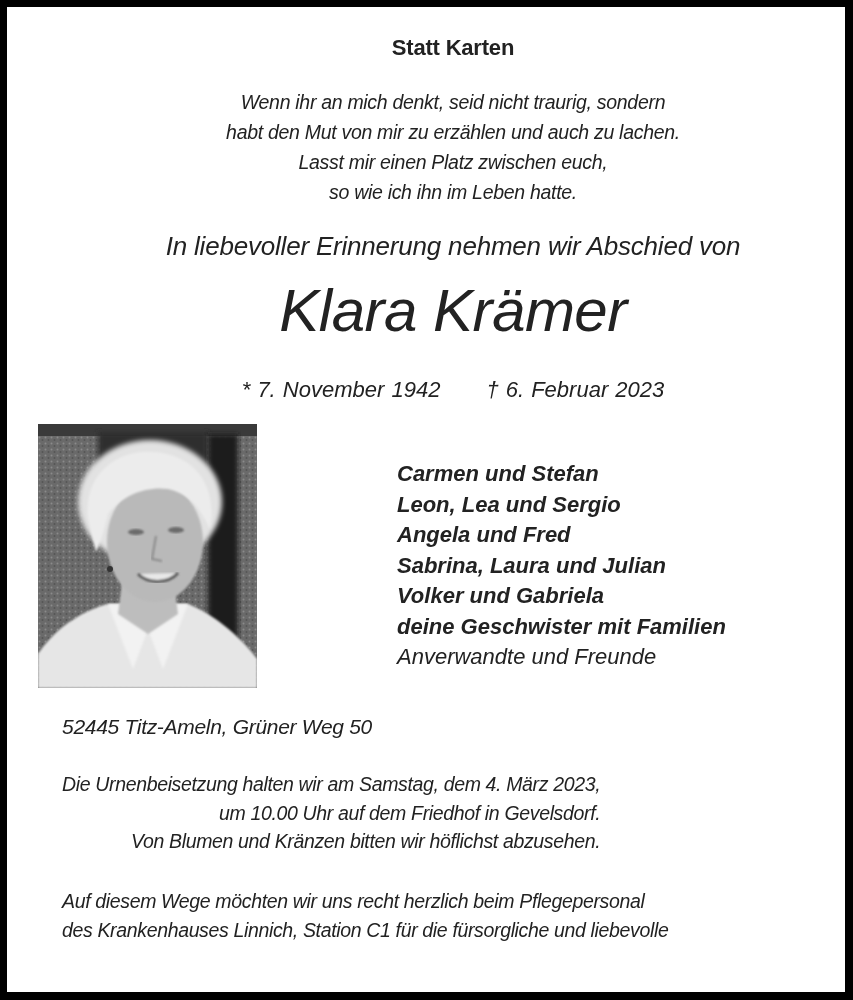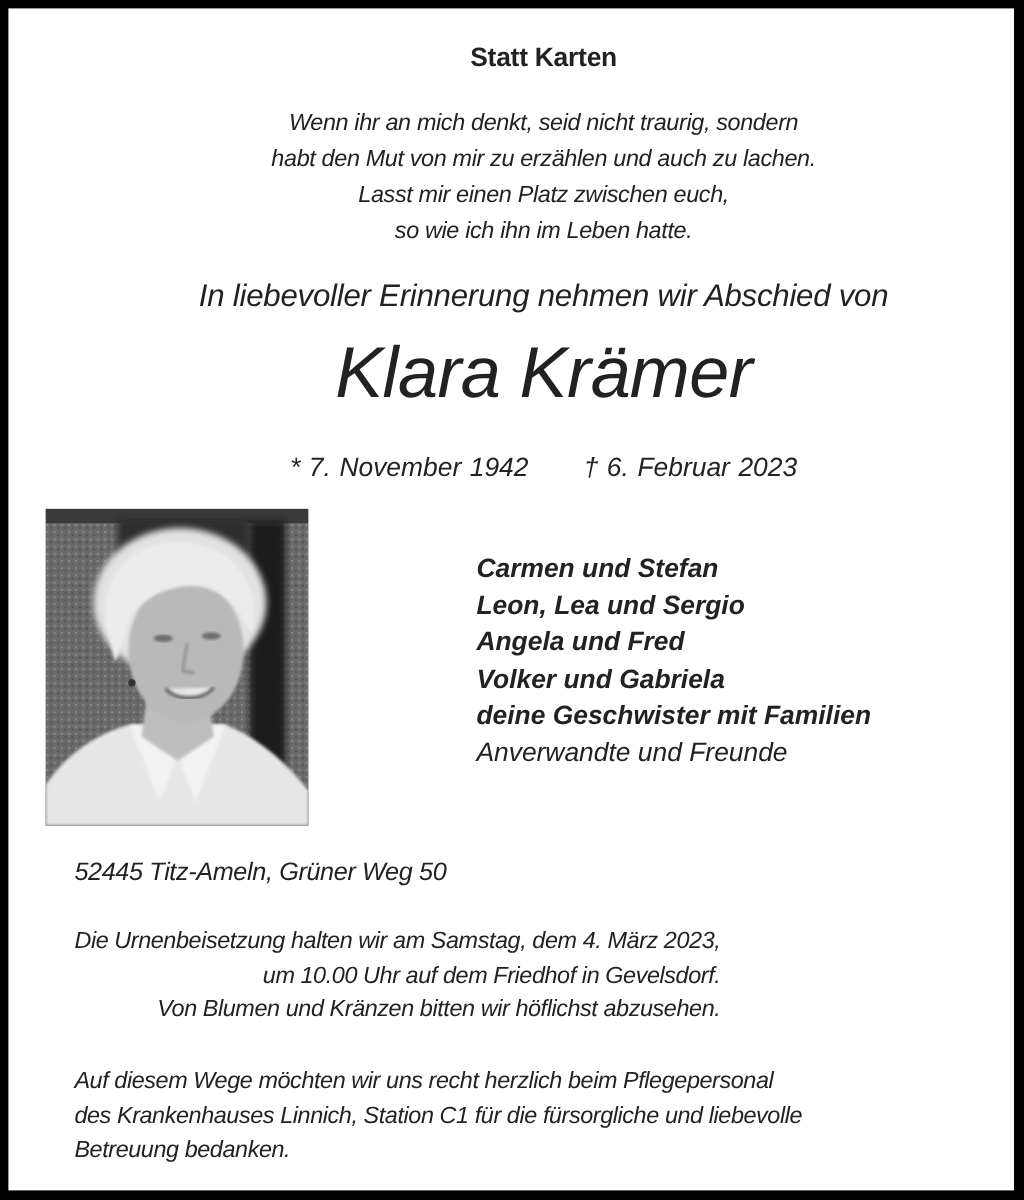--- a/index.html
+++ b/index.html
@@ -102,32 +102,32 @@
       <path d="M100 150 C110 160, 130 160, 140 149" stroke="#5a5a5a" stroke-width="3" fill="#e8e8e8" filter="url(#blur1)"></path>
 
       <circle cx="72" cy="145" r="3" fill="#333"></circle>
     </svg>
   </div>
 
   <div class="abs family">
     <div class="b">Carmen und Stefan</div>
     <div class="b">Leon, Lea und Sergio</div>
     <div class="b">Angela und Fred</div>
+    <div class="b">Sabrina, Laura und Julian</div>
     <div class="b">Volker und Gabriela</div>
     <div class="b">deine Geschwister mit Familien</div>
     <div>Anverwandte und Freunde</div>
   </div>
 
   <div class="abs address">52445 Titz-Ameln, Grüner Weg 50</div>
 
   <div class="abs block ceremony">
     <div>Die Urnenbeisetzung halten wir am Samstag, dem 4. März 2023,</div>
     <div>um 10.00 Uhr auf dem Friedhof in Gevelsdorf.</div>
     <div>Von Blumen und Kränzen bitten wir höflichst abzusehen.</div>
   </div>
 
   <div class="abs block thanks">
     <div>Auf diesem Wege möchten wir uns recht herzlich beim Pflegepersonal</div>
     <div>des Krankenhauses Linnich, Station C1 für die fürsorgliche und liebevolle</div>
-    <div>Betreuung bedanken.</div>
   </div>
 
 </div>
 
 </body></html>

